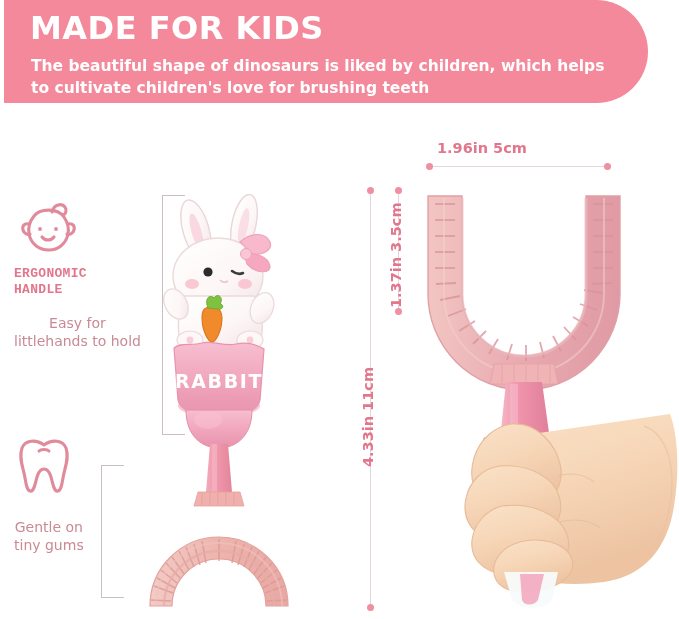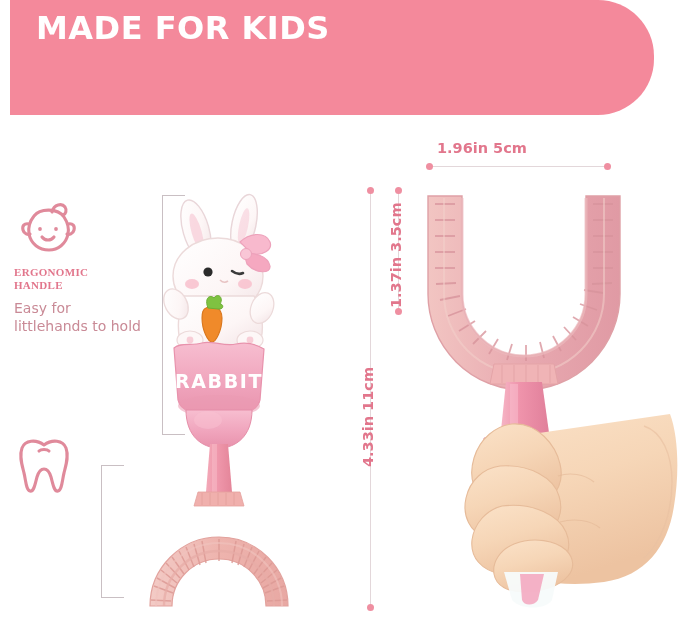--- a/index.html
+++ b/index.html
@@ -7,52 +7,53 @@
     width:679px;height:619px;
     background:#ffffff;
     font-family:"Liberation Sans", sans-serif;
     overflow:hidden;
     position:relative;
   }
   #page{position:relative;width:679px;height:619px;overflow:hidden;background:#fff;}
 
   
   .banner{
-    position:absolute;left:10px;top:0;width:644px;height:115px;
+    position:absolute;left:4px;top:0;width:644px;height:103px;
     background:#f4899b;
     border-top-right-radius:56px;border-bottom-right-radius:56px;
   }
   .banner-title{
     position:absolute;left:26px;top:11px;
     font-size:32px;font-weight:bold;color:#ffffff;
     letter-spacing:0.5px;line-height:1.1;
     font-family:"DejaVu Sans", sans-serif;
   }
   .banner-sub{
     position:absolute;left:27px;top:55px;width:590px;
     font-size:15.5px;font-weight:bold;color:#ffffff;
     line-height:1.45;
     font-family:"DejaVu Sans", sans-serif;
   }
 
   
   .feature{position:absolute;}
   .feature .ficon{display:block;}
   .feature .ftitle{
-    font-size:11px;font-weight:bold;color:#e2768c;
+    font-size:13px;font-weight:bold;color:#e2768c;
     line-height:1.22;letter-spacing:0.3px;
-    font-family:Liberation Serif, serif;
+    font-family:Liberation Mono, monospace;
     white-space:pre-line;
   }
   .feature .fdesc{
-    margin-top:6px;
+    margin-top:16px;
     font-size:14px;color:#c98a96;
     line-height:1.3;
     font-family:"DejaVu Sans", sans-serif;
     white-space:pre-line;
+    text-align:center;
   }
   #feature-ergonomic{left:14px;top:196px;}
   #feature-bristles{left:14px;top:436px;}
 
   
   .bracket{position:absolute;border:solid #c9bfc3;}
   #bracket-handle{
     left:162px;top:195px;width:22px;height:238px;
     border-width:1px 0 1px 1px;border-color:#c9bfc3;
   }
@@ -93,20 +94,21 @@
   #product-left{left:140px;top:192px;width:210px;height:430px;}
   #product-right{left:408px;top:176px;width:271px;height:443px;}
 </style>
 </head>
 <body>
 
 <div id="page">
 
   <div class="banner">
     <div class="banner-title">MADE FOR KIDS</div>
+    <div class="banner-sub">The beautiful shape of dinosaurs is liked by children, which helps to cultivate children's love for brushing teeth</div>
   </div>
 
   <div class="feature" id="feature-ergonomic">
     <span class="ficon">
       <svg width="68" height="66" viewBox="0 0 68 66">
         <g fill="none" stroke="#e08a9b" stroke-width="3.1" stroke-linecap="round" stroke-linejoin="round">
           <path d="M20 20 C26 12 44 12 50 21 C54 27 55 33 54 38 C52 48 44 54 35 54 C25 54 17 48 15 38 C14 32 16 25 20 20 Z"></path>
           <path d="M15 28 C10 27 8 30 9 34 C10 38 14 39 16 38"></path>
           <path d="M54 28 C59 27 61 30 60 34 C59 38 55 39 53 38"></path>
           <path d="M38 16 C40 8 48 7 51 11 C53 14 52 18 49 19"></path>
@@ -124,20 +126,22 @@
 
   <div class="feature" id="feature-bristles">
     <span class="ficon">
       <svg width="60" height="62" viewBox="0 0 60 62">
         <g fill="none" stroke="#e08a9b" stroke-width="3.1" stroke-linecap="round" stroke-linejoin="round">
           <path d="M30 9 C22 3 11 4 8 12 C5 20 8 29 10 37 C12 45 12 54 16 55 C20 56 21 48 23 41 C24.5 36 26 33 30 33 C34 33 35.5 36 37 41 C39 48 40 56 44 55 C48 54 48 45 50 37 C52 29 55 20 52 12 C49 4 38 3 30 9 Z"></path>
           <path d="M25 15 C27 13 33 13 35 15"></path>
         </g>
       </svg>
     </span>
+    <div class="fdesc">Gentle on
+tiny gums</div>
   </div>
 
   <div class="bracket" id="bracket-handle"></div>
   <div class="bracket" id="bracket-bristles"></div>
 
   <div class="dim-v" id="dim-35-line"></div>
   <div class="dot" id="dim-35-dot-top"></div>
   <div class="dot" id="dim-35-dot-bot"></div>
   <div class="dim-label rot" id="dim-35-label">1.37in 3.5cm</div>
 

